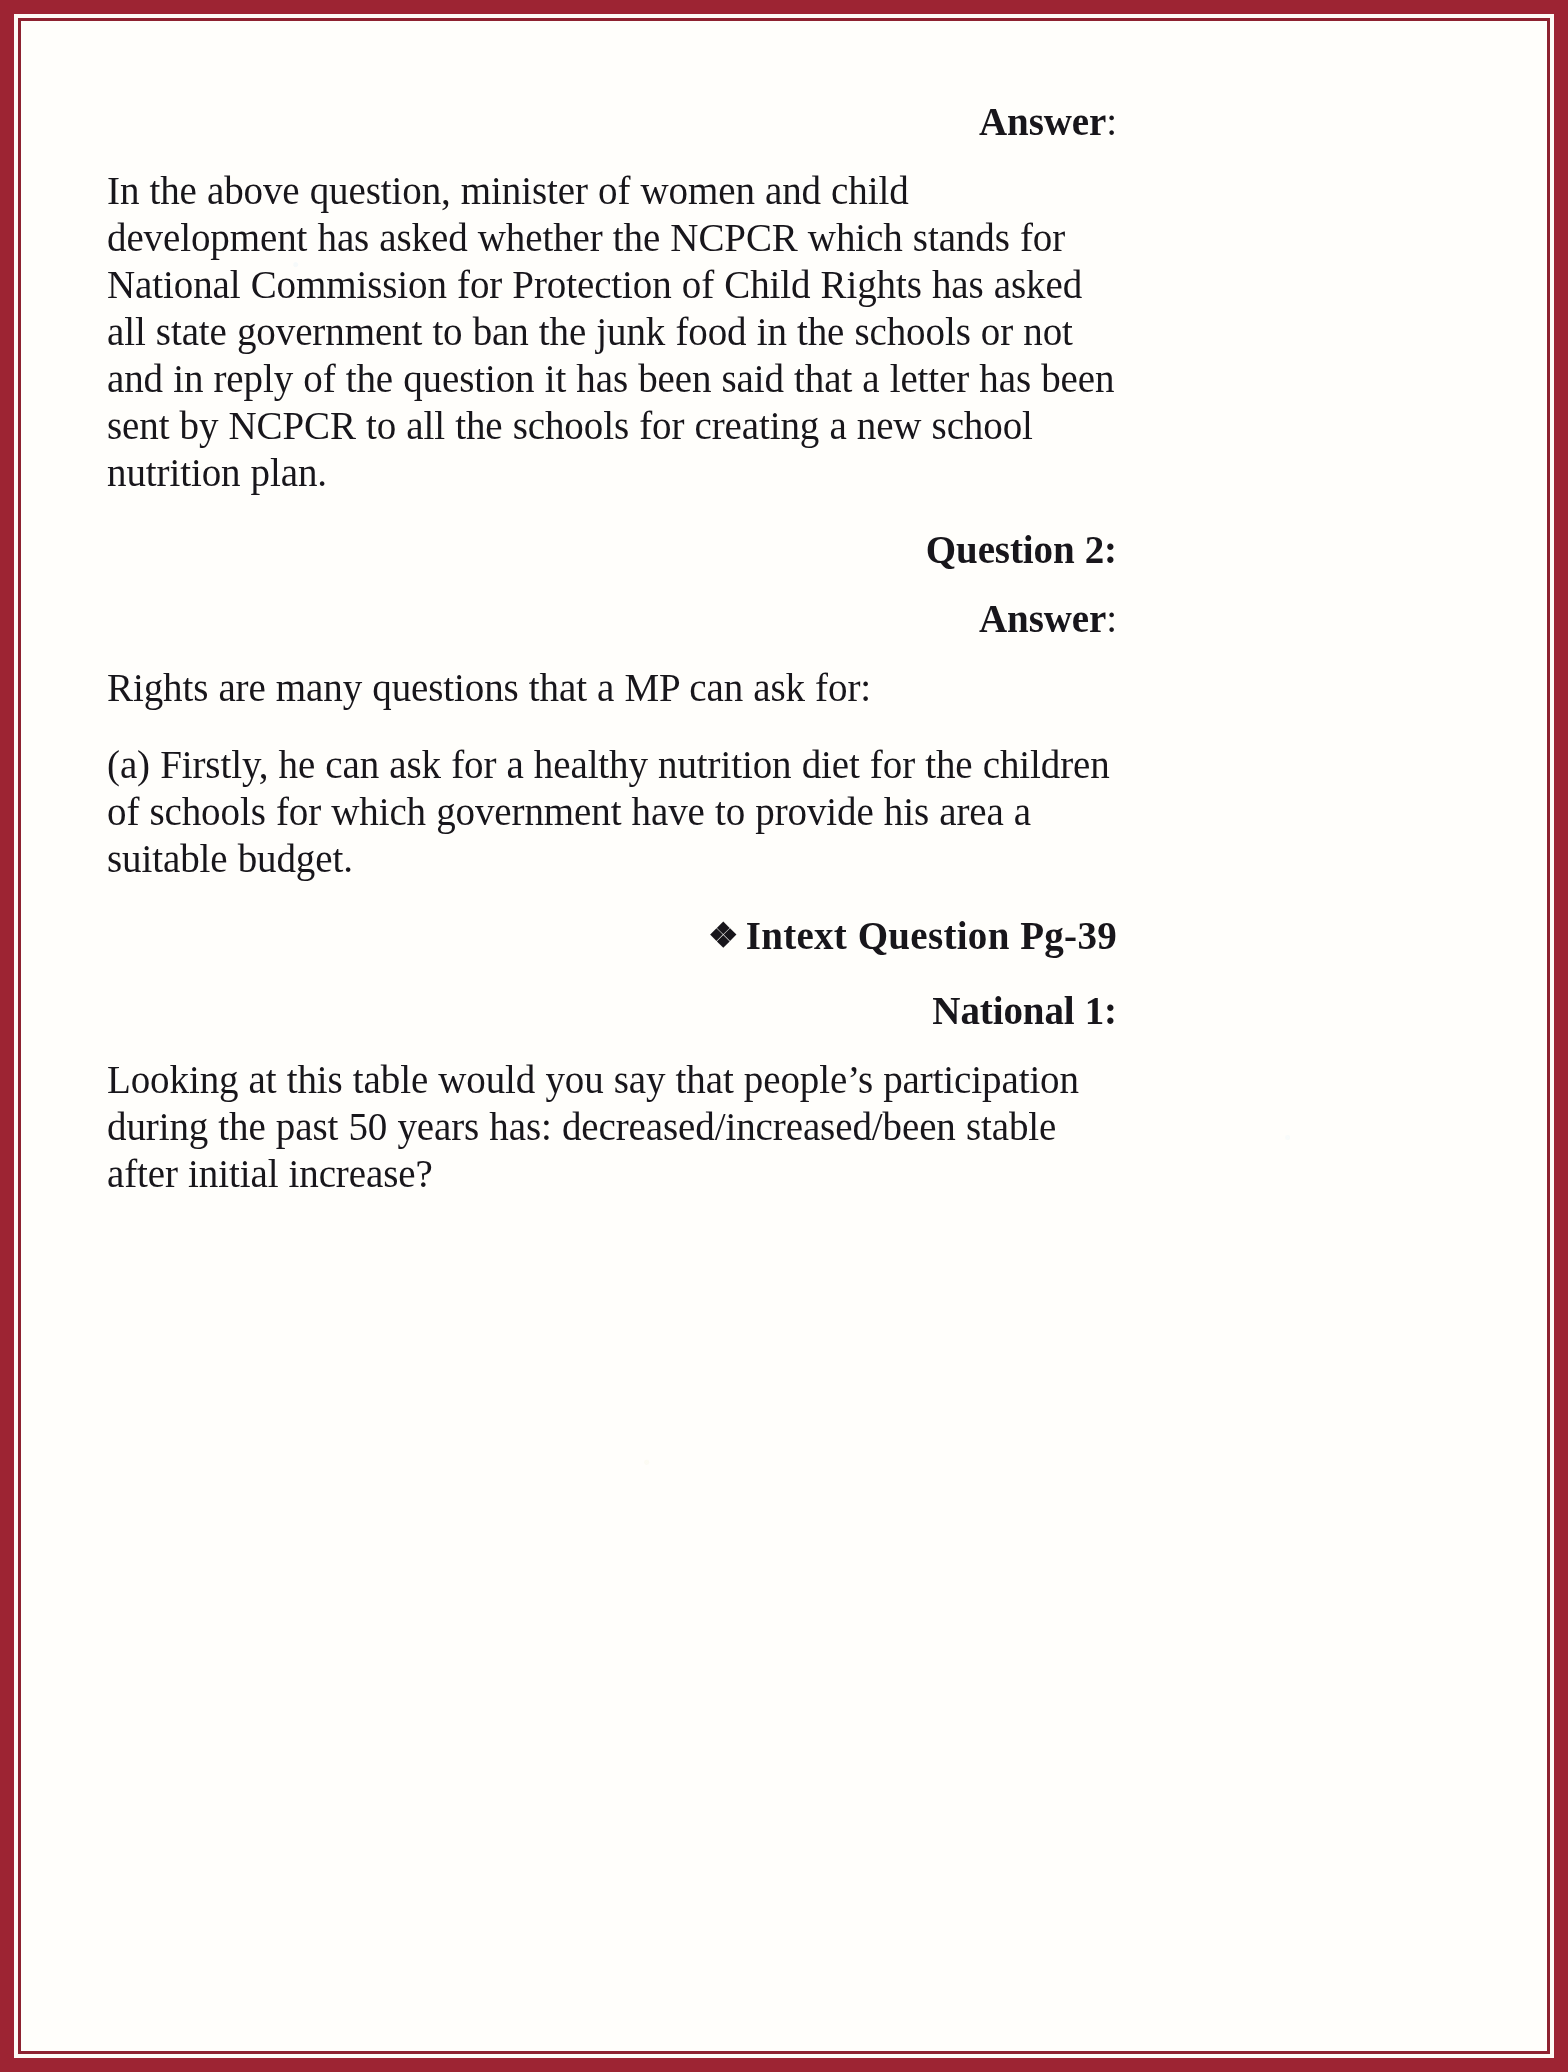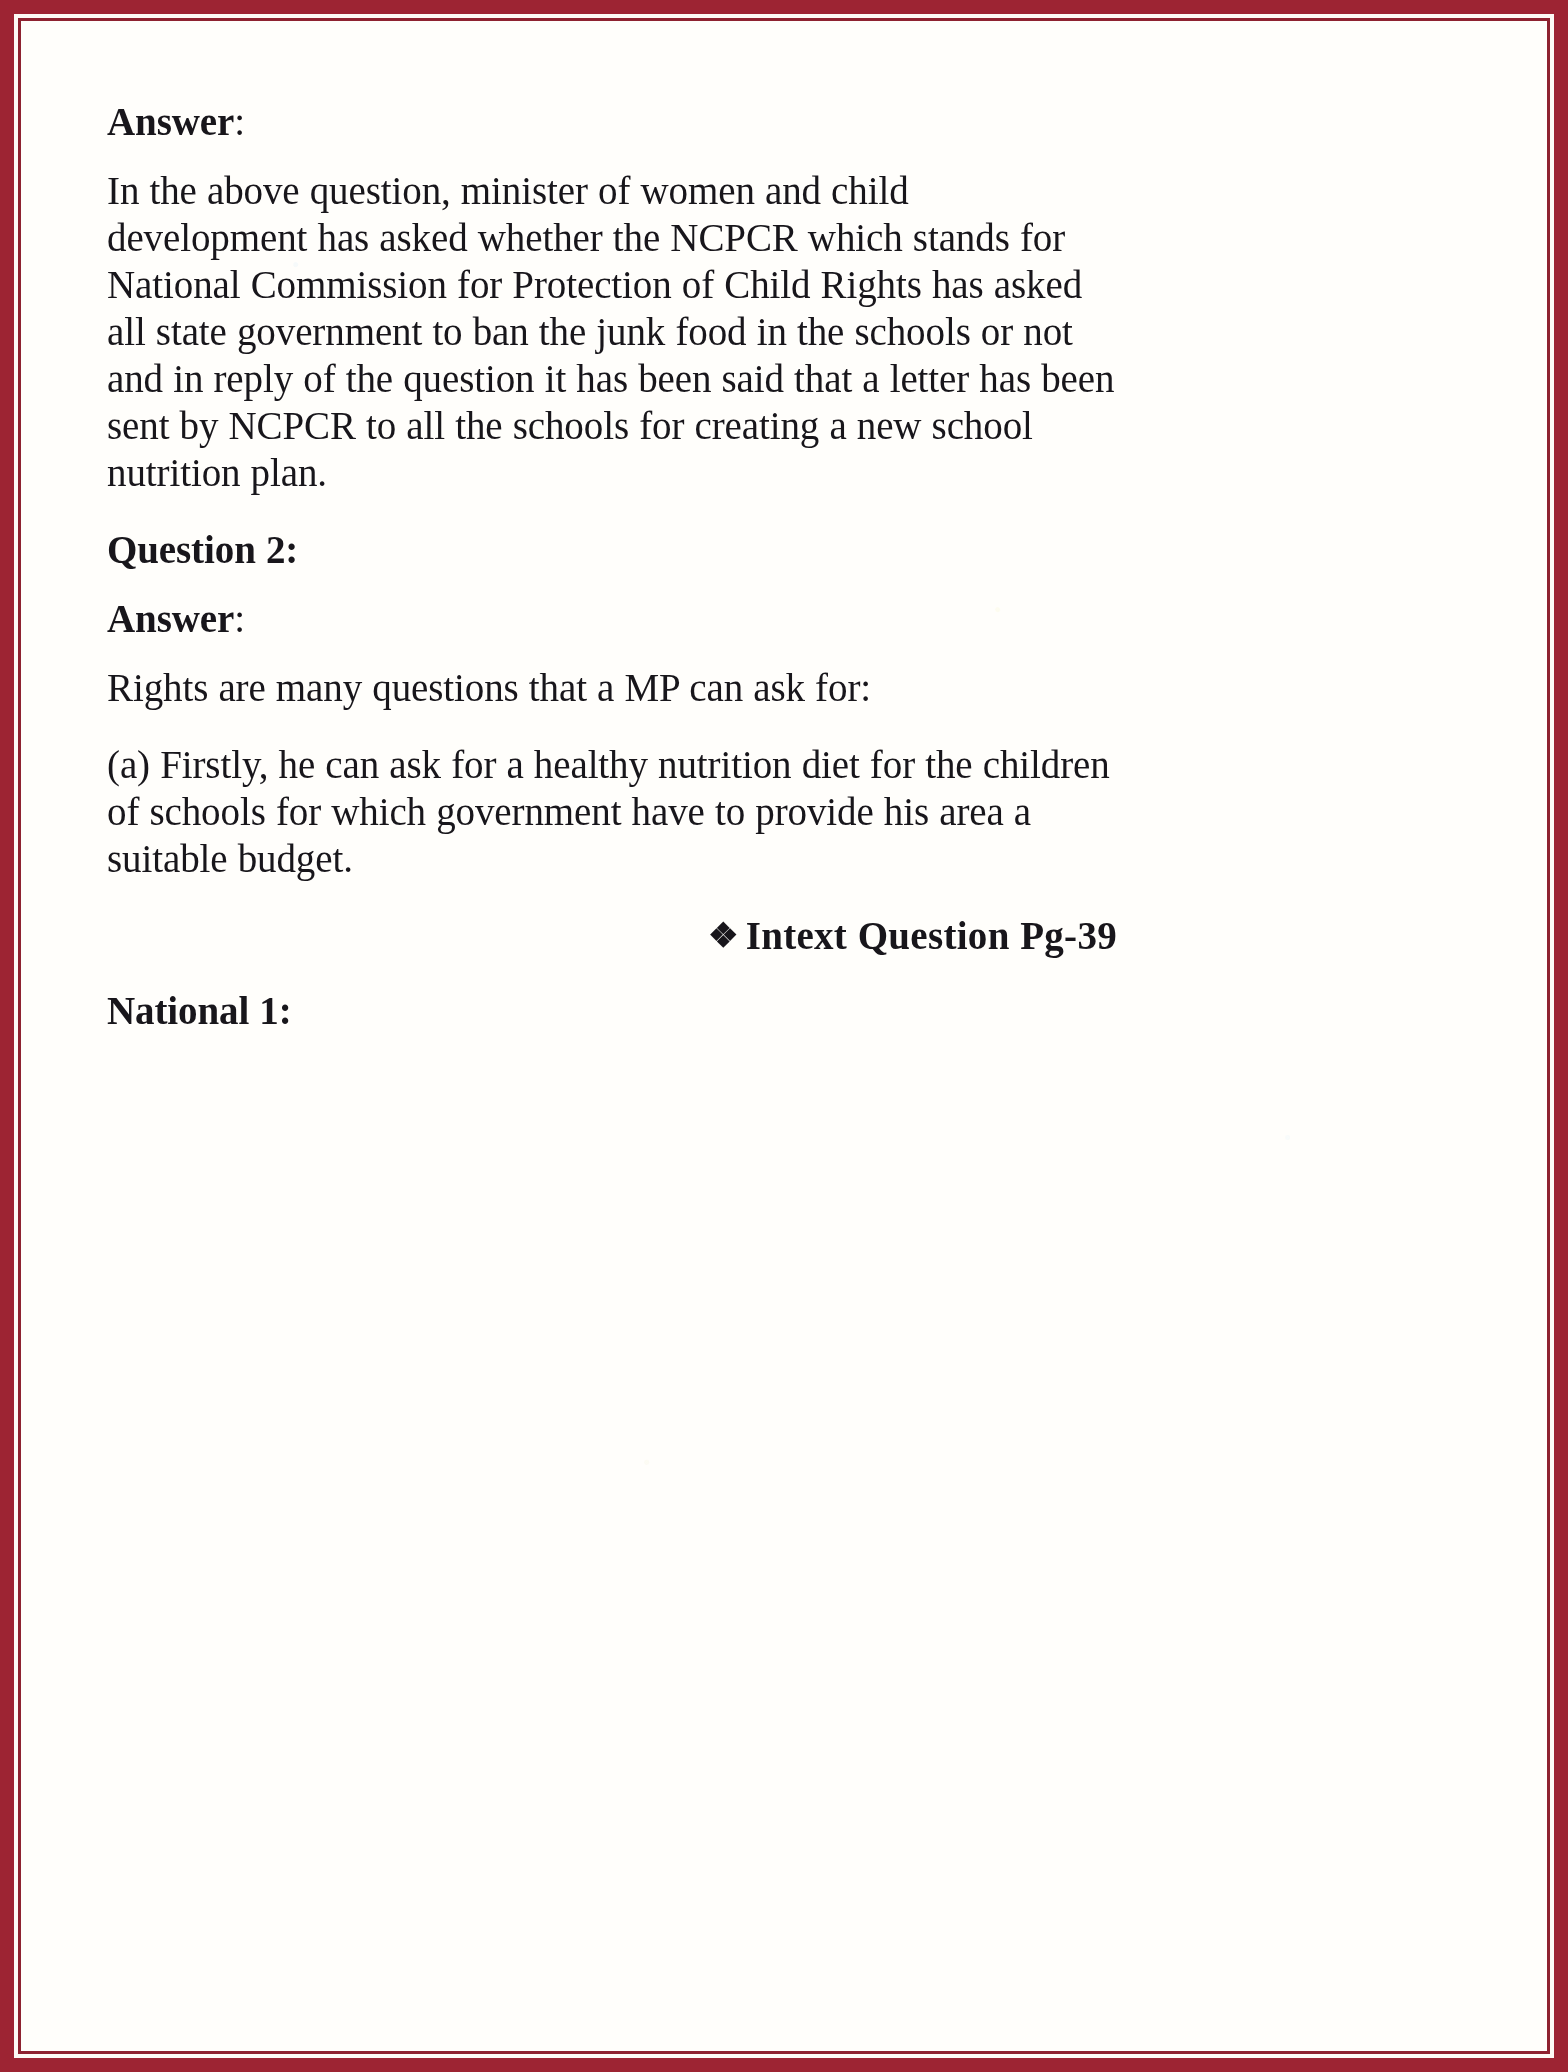--- a/index.html
+++ b/index.html
@@ -87,21 +87,21 @@
   }
   .fleuron {
     display: inline-block;
     font-size: 34px;
     line-height: 1;
     vertical-align: 2px;
     margin-right: 7px;
   }
 
   
-  .gap-sm { margin-bottom: 22px; }
+  .gap-sm { margin-bottom: 22px; text-align: right; }
   .gap-md { margin-bottom: 30px; }
 
   
   #grain {
     position: absolute;
     inset: 0;
     pointer-events: none;
     background:
       radial-gradient(circle at 18% 12%, rgba(235,245,250,.55) 0 2px, transparent 3px),
       radial-gradient(circle at 64% 29%, rgba(252,250,228,.6) 0 2px, transparent 3px),
@@ -132,18 +132,19 @@
 
           <p class="para gap-md">Rights are many questions that a MP can ask for:</p>
 
           <p class="para gap-md">(a) Firstly, he can ask for a healthy nutrition diet for the children of schools for which government have to provide his area a suitable budget.</p>
 
 
           <p class="center-heading"><span class="fleuron">❖</span><span>Intext Question Pg-39</span></p>
 
           <p class="heading gap-sm">National 1:</p>
 
+          <p class="para">Looking at this table would you say that people’s participation during the past 50 years has: decreased/increased/been stable after initial increase?</p>
 
         </div>
       </div>
     </div>
   </div>
 </div>
 
 </body></html>

